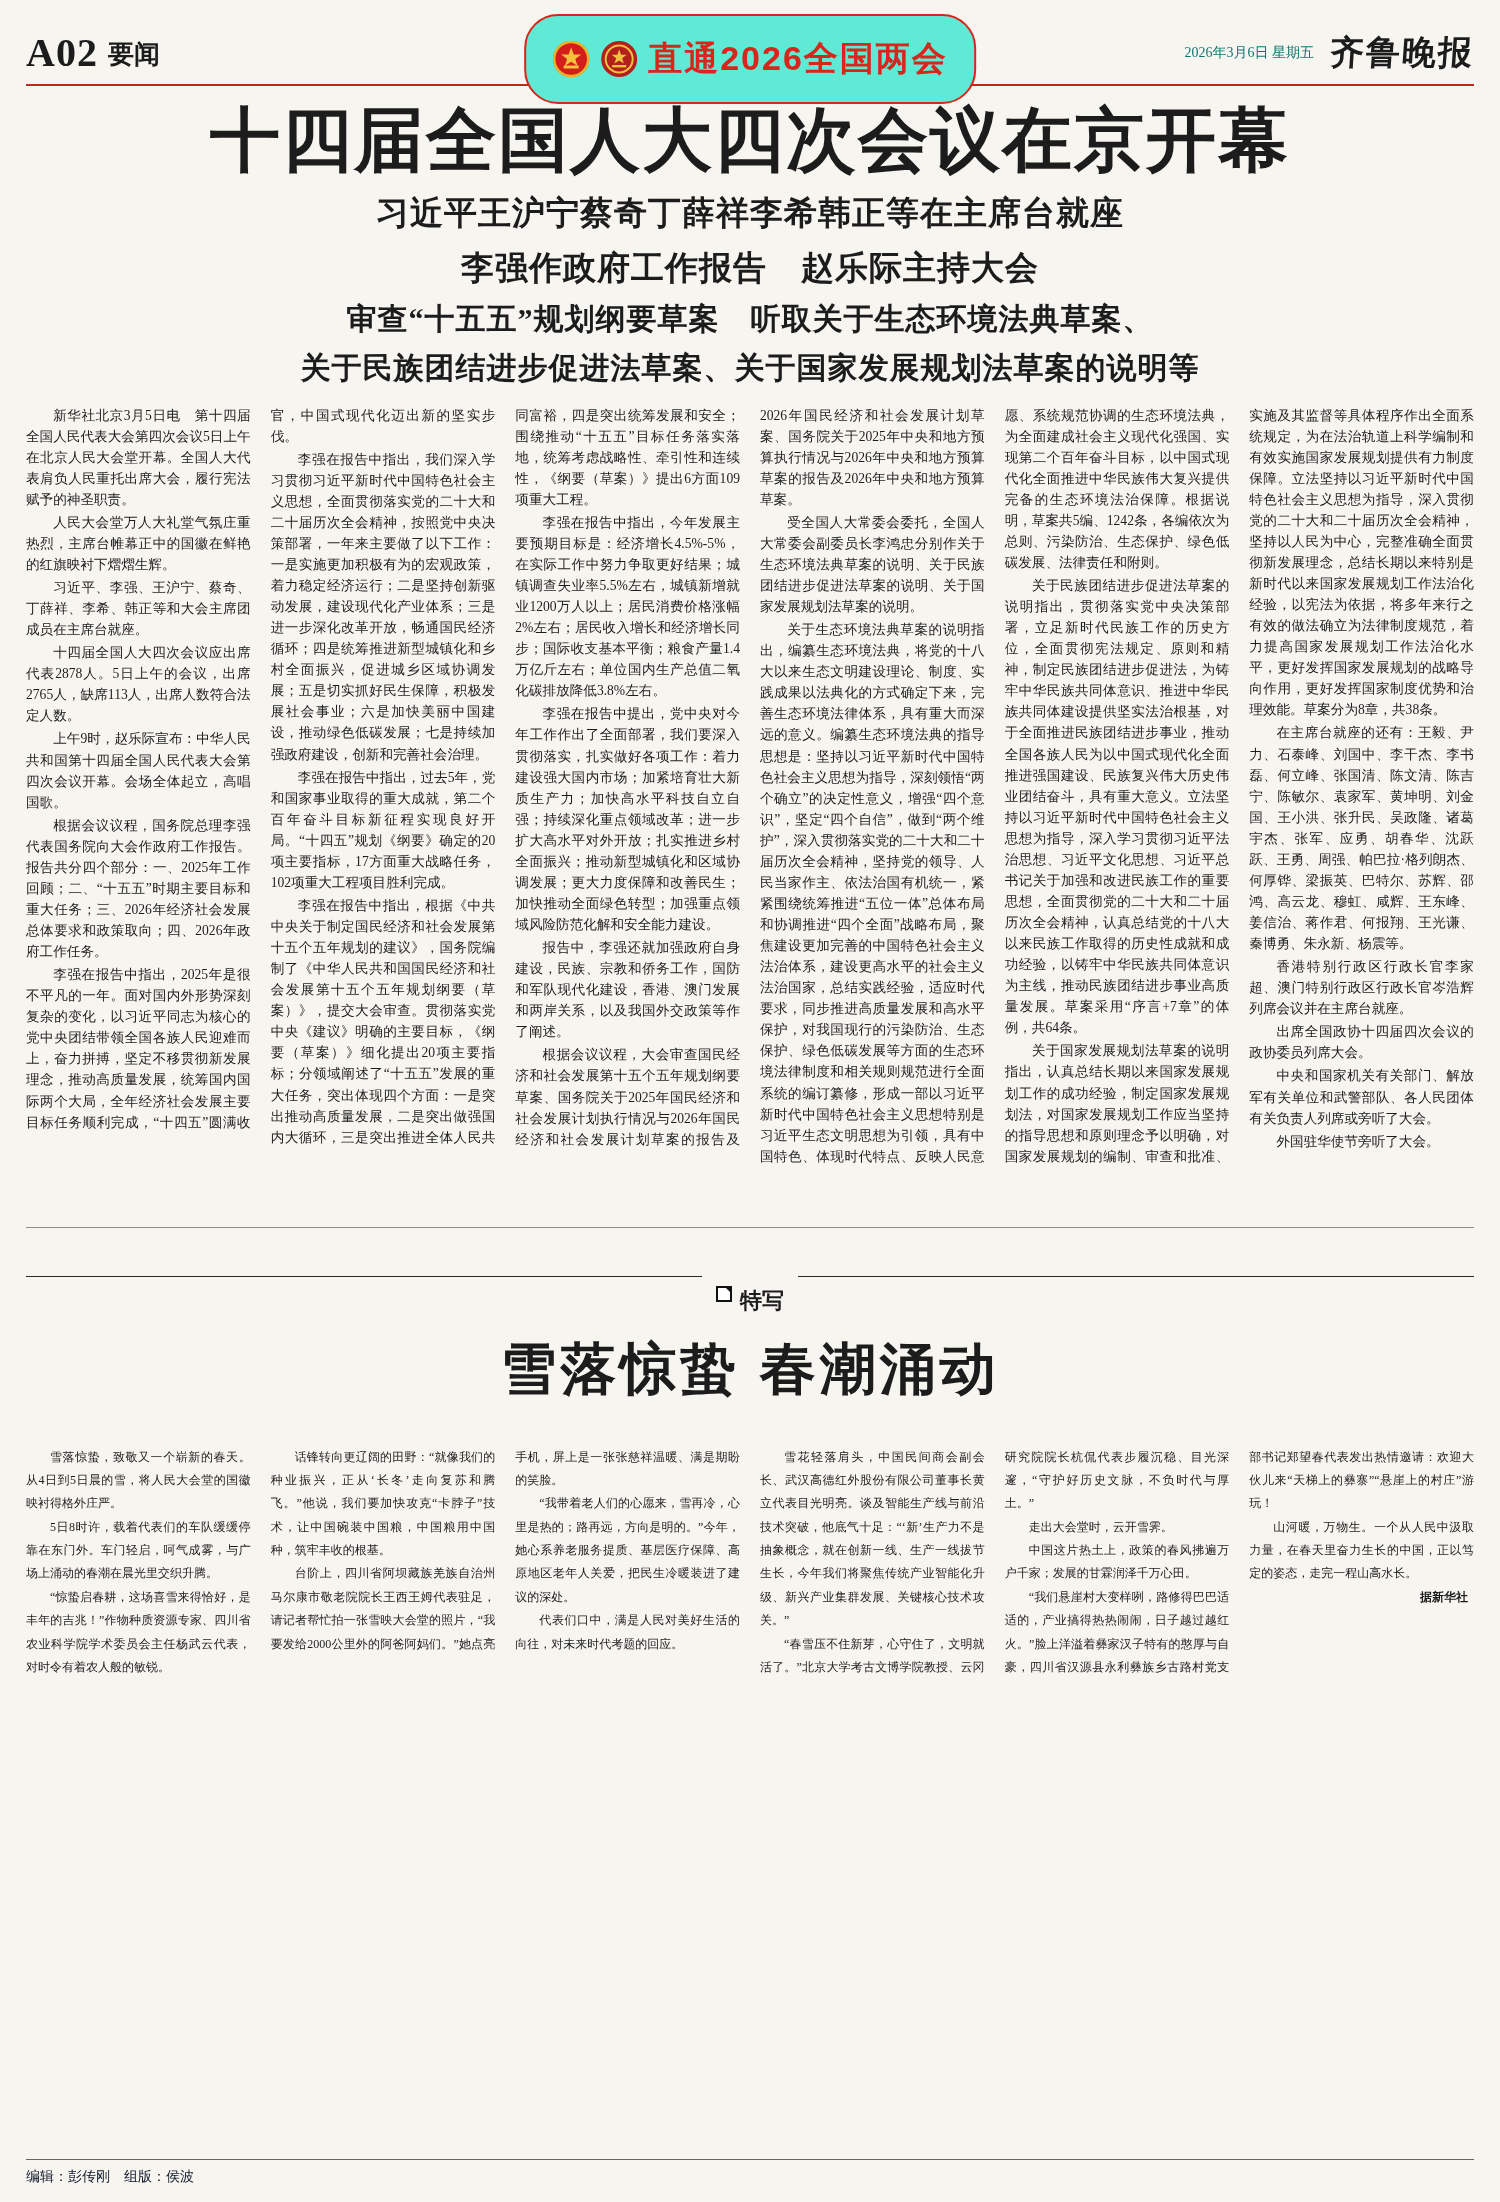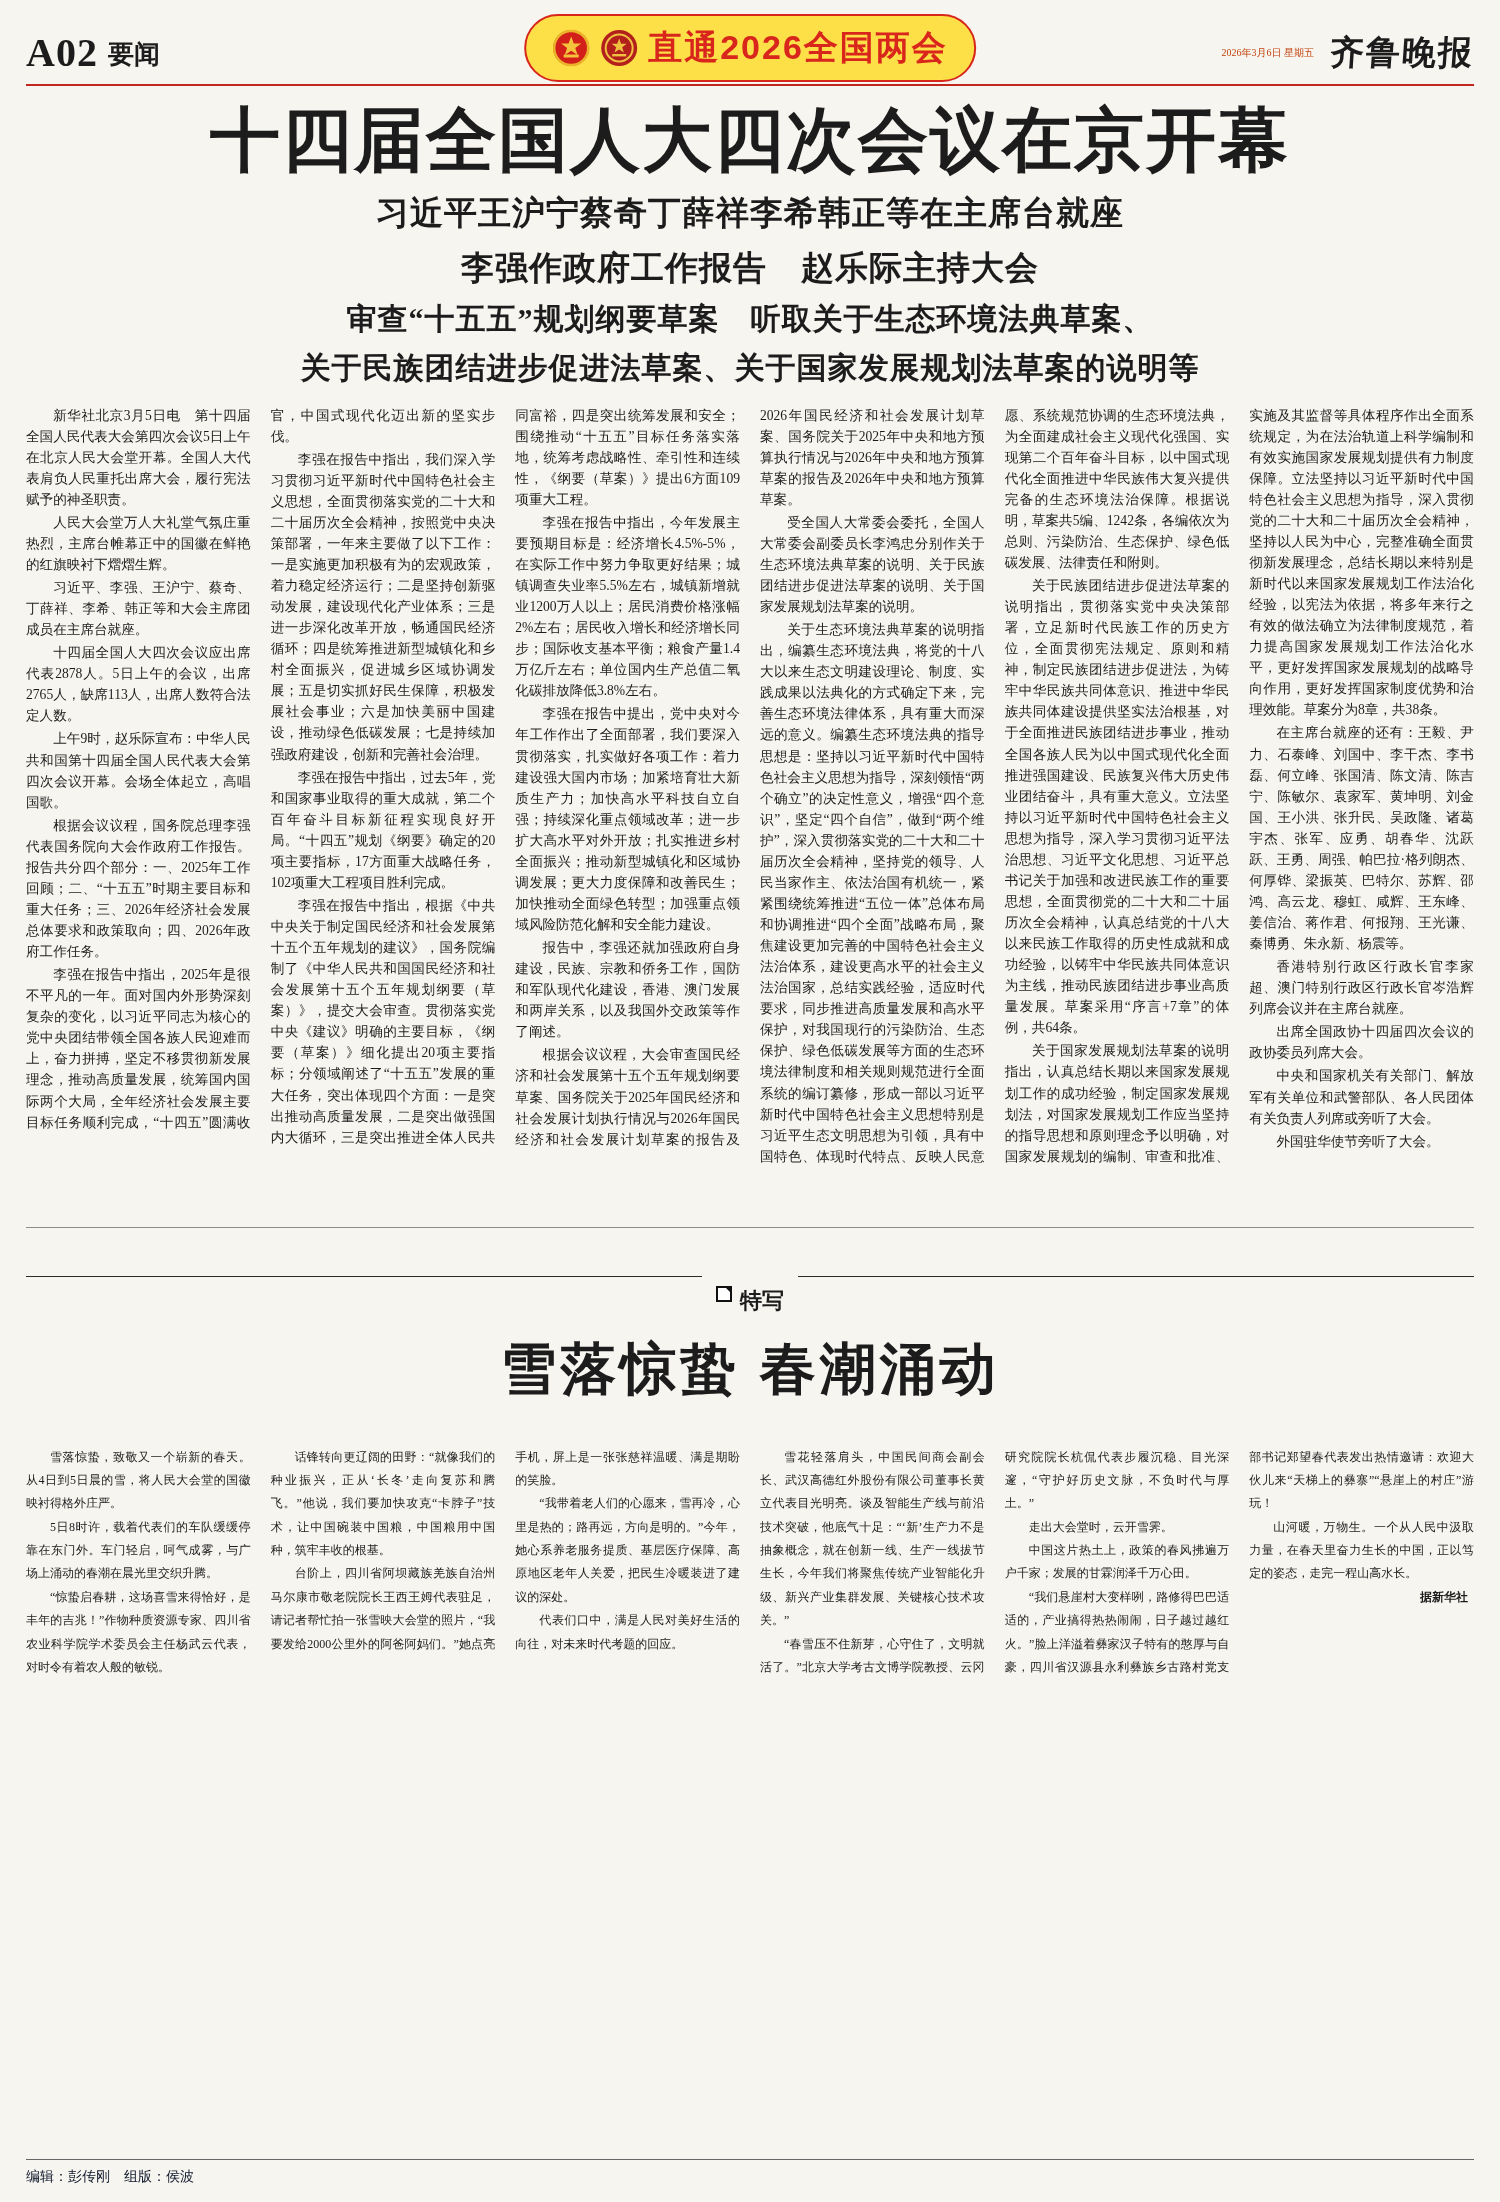--- a/index.html
+++ b/index.html
@@ -16,27 +16,27 @@
   .header {
     position:relative; display:flex; justify-content:space-between; align-items:flex-end;
     height:74px; border-bottom:2px solid #c0271e; padding-bottom:8px;
   }
   .header-left { display:flex; align-items:flex-end; gap:10px;text-align:right; }
   .page-num { font-size:40px; font-weight:900; font-family:"Liberation Serif", serif; letter-spacing:1px; }
   .section-name { font-size:26px; font-weight:900; padding-bottom:4px; font-family:"Liberation Sans", sans-serif; }
   .banner {
     position:absolute; left:50%; top:2px; transform:translateX(-50%);
     display:flex; align-items:center; gap:10px;
-    background:#fde047; border:2px solid #d8261c; border-radius:34px; padding:9px 26px;
+    background:#5eead4; border:2px solid #d8261c; border-radius:34px; padding:20px 26px;
     white-space:nowrap;
   }
   .banner-text { font-size:34px; font-weight:900; color:#d8261c; font-family:"Liberation Sans", sans-serif; letter-spacing:2px; }
   .emblem { display:inline-flex; width:38px; height:38px; }
   .header-right { display:flex; align-items:center; gap:16px; }
-  .date { font-size:10px; color:#c2410c; }
+  .date { font-size:14px; color:#0f766e; }
   .masthead { font-size:34px; font-weight:900; font-family:"Liberation Serif", serif; transform:skewX(-4deg); letter-spacing:2px; }
 
   
   .headline-block { text-align:center; margin-top:14px; }
   .main-headline { font-size:70px; line-height:1.15; font-weight:900; font-family:"Liberation Sans", sans-serif; letter-spacing:2px; }
   .subhead-1, .subhead-2 { font-size:33px; font-weight:900; margin-top:10px; font-family:"Liberation Sans", sans-serif; letter-spacing:1px; }
   .subhead-3, .subhead-4 { font-size:30px; font-weight:700; margin-top:8px; font-family:"Liberation Serif", serif; letter-spacing:1px; }
 
   
   .article-body {

